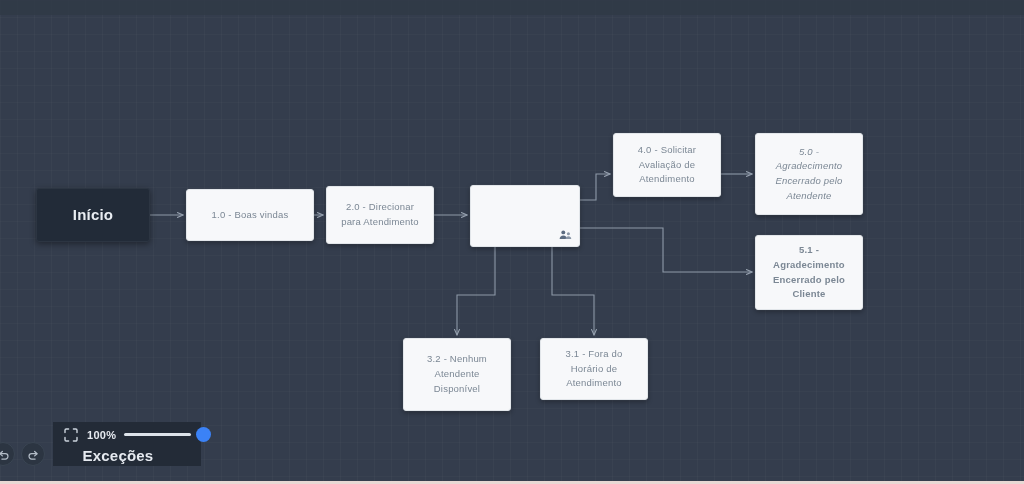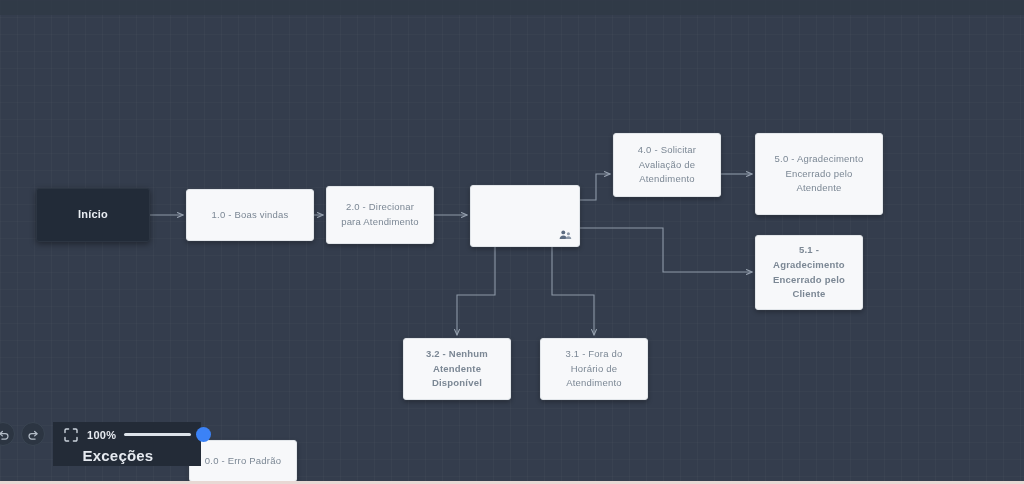--- a/index.html
+++ b/index.html
@@ -74,21 +74,21 @@
     background: #f7f8fa;
     color: #7b8794;
     font-size: 9.5px;
     border: 1px solid #e2e6ea;
     box-shadow: 0 2px 5px rgba(0,0,0,0.30), 0 0 0 1px rgba(255,255,255,0.03);
   }
 
   .node-dark {
     background: #222b38;
     color: #e9edf2;
-    font-size: 11px;
+    font-size: 15px;
     font-weight: bold;
     border: 1px solid #2c3542;
     box-shadow: 0 2px 6px rgba(0,0,0,0.40);
   }
 
   .node-label { display: block; }
 
   
   .node-badge {
     position: absolute;
@@ -101,21 +101,21 @@
     justify-content: center;
   }
 
   
   #controls {
     position: absolute;
     left: 0;
     bottom: 18px;
     height: 44px;
     display: flex;
-    align-items: flex-start;
+    align-items: flex-end;
     gap: 0;
     z-index: 20;
   }
 
   .round-btn {
     width: 24px;
     height: 24px;
     border-radius: 50%;
     background: #2c3542;
     border: 1px solid #3a4553;
@@ -253,39 +253,36 @@
         <circle cx="11.6" cy="7.1" r="1.9" fill="#8b97a7"></circle>
         <path d="M8.1 13.4c0-2 1.5-3.2 3.5-3.2s3.5 1.2 3.5 3.2z" fill="#8b97a7"></path>
       </svg>
     </span>
   </div>
 
   <div class="node node-light" style="left:613px; top:133px; width:108px; height:64px;">
     <span class="node-label">4.0 - Solicitar Avaliação de Atendimento</span>
   </div>
 
-  <div class="node node-light" style="left:755px; top:133px; width:128px; height:82px;">
+  <div class="node node-light" style="left:755px; top:133px; width:108px; height:82px;font-style:italic;">
     <span class="node-label">5.0 - Agradecimento Encerrado pelo Atendente</span>
   </div>
 
   <div class="node node-light" style="left:755px; top:235px; width:108px; height:75px;font-weight:bold;">
     <span class="node-label">5.1 - Agradecimento Encerrado pelo Cliente</span>
   </div>
 
-  <div class="node node-light" style="left:403px; top:338px; width:108px; height:62px;font-weight:bold;">
+  <div class="node node-light" style="left:403px; top:338px; width:108px; height:73px;">
     <span class="node-label">3.2 - Nenhum Atendente Disponível</span>
   </div>
 
   <div class="node node-light" style="left:540px; top:338px; width:108px; height:62px;">
     <span class="node-label">3.1 - Fora do Horário de Atendimento</span>
   </div>
 
-  <div class="node node-light" style="left:189px; top:440px; width:108px; height:42px;">
-    <span class="node-label">0.0 - Erro Padrão</span>
-  </div>
 
   <div id="controls">
 
     <div class="round-btn">
       <svg width="13" height="13" viewBox="0 0 16 16" fill="none" stroke="#b4bdc8" stroke-width="1.5" stroke-linecap="round" stroke-linejoin="round" xmlns="http://www.w3.org/2000/svg">
         <path d="M4 7H10.2a3.3 3.3 0 0 1 0 6.6H6"></path>
         <path d="M6.6 4.3 3.6 7l3 2.7"></path>
       </svg>
     </div>
 

